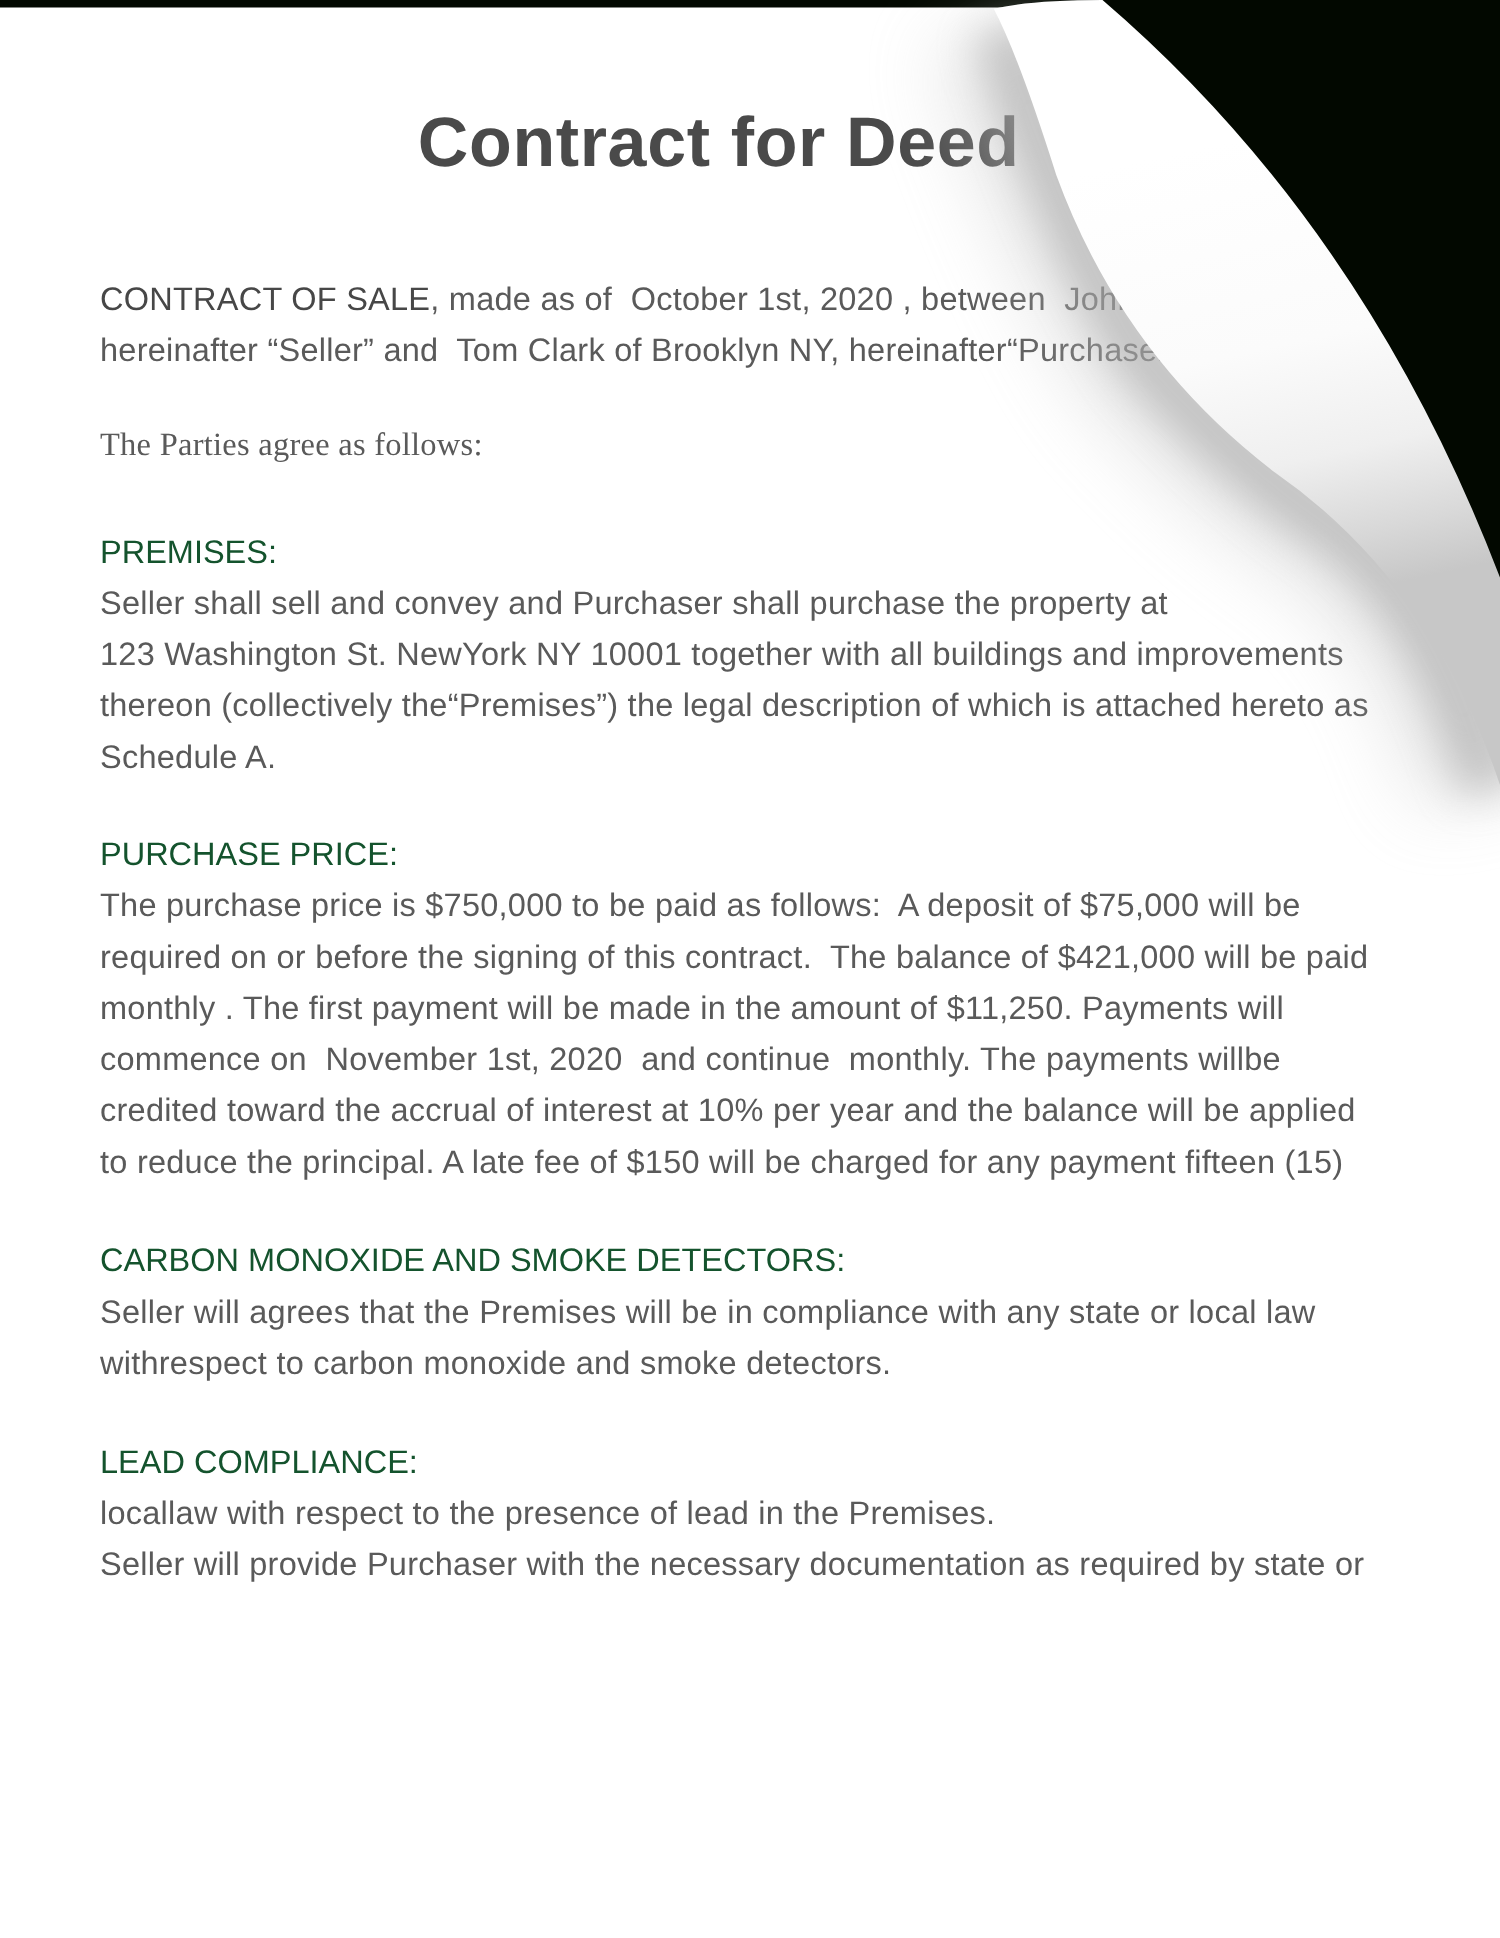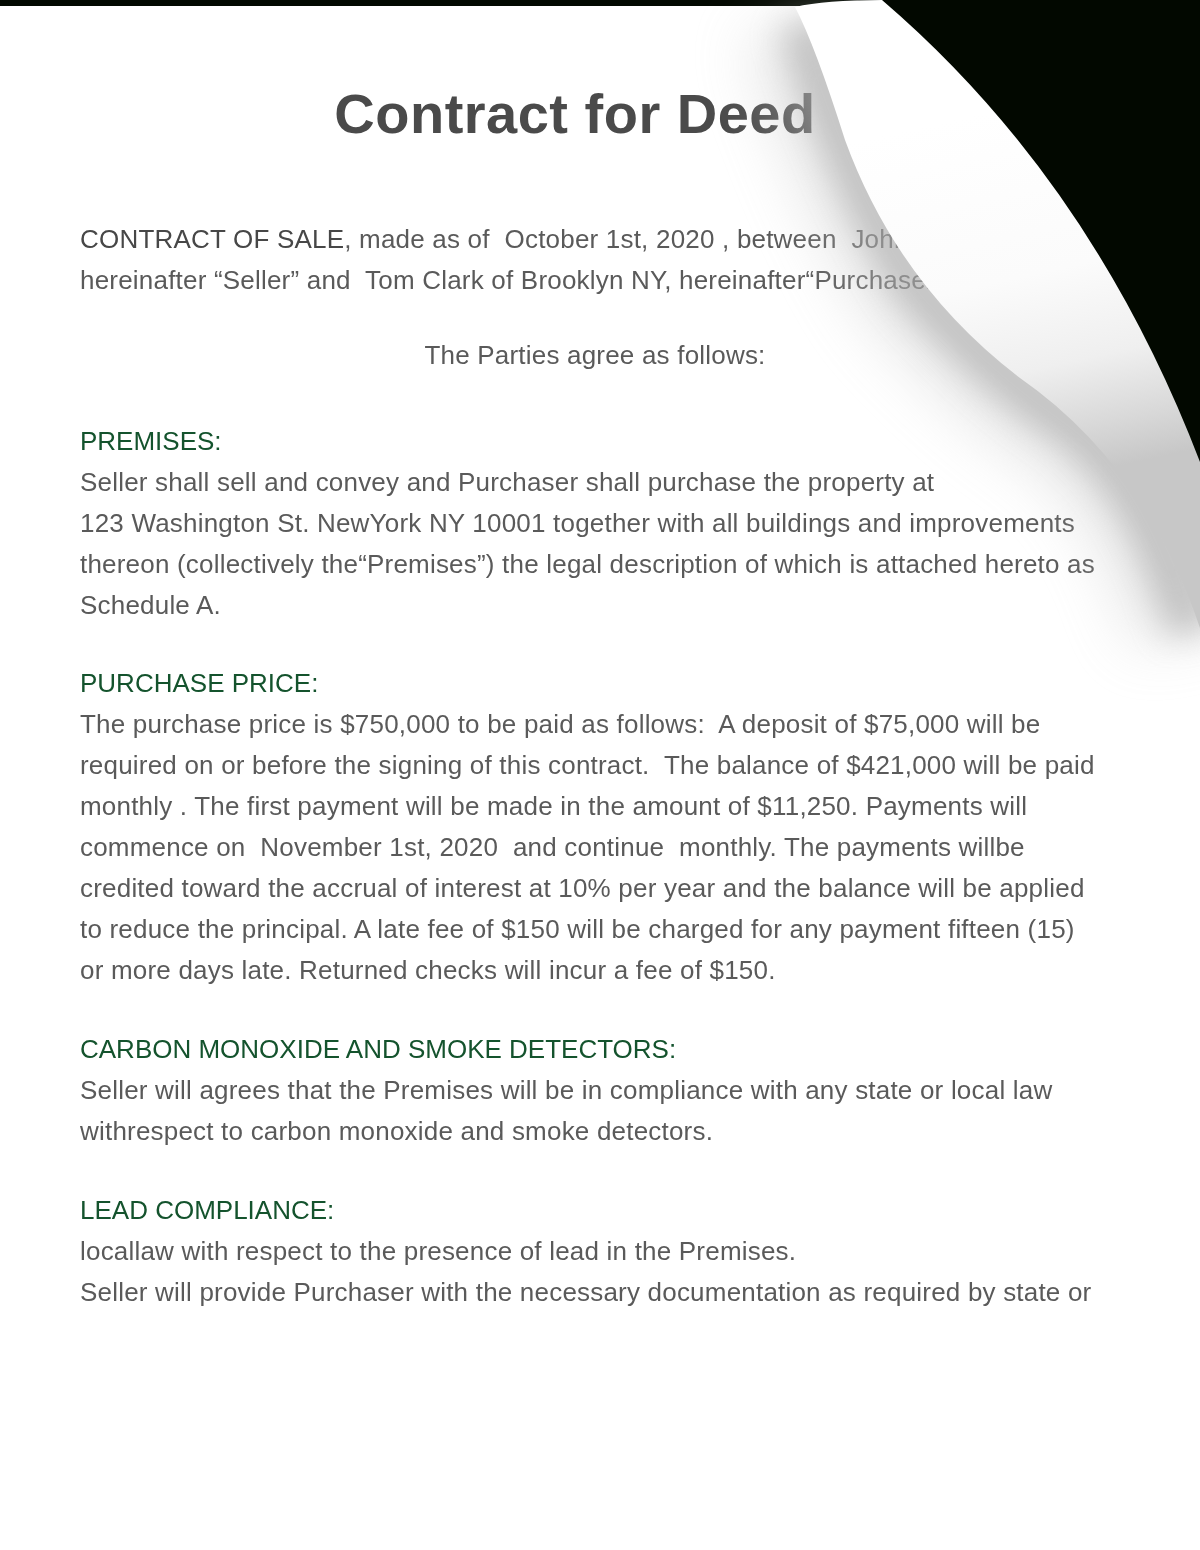--- a/index.html
+++ b/index.html
@@ -43,21 +43,22 @@
     line-height: 41px;
     color: #5a5a5a;
     white-space: pre;
     letter-spacing: 0.2px;
   }
   .bold-lead { font-weight: 400; color: #474747; }
   .intro { margin-top: 77px; }
   .parties-wrap {
     margin-top: 34px;
     width: 1030px;
-    text-align: center;
+    text-align: left;
+    font-family: Liberation Serif, serif;
   }
   .doc-heading {
     font-size: 26px;
     line-height: 41px;
     font-weight: 400;
     color: #14532d;
     white-space: pre;
     letter-spacing: 0px;
   }
   .sec-premises   { margin-top: 45px; }
@@ -102,21 +103,20 @@
     </section>
 
     <section class="sec-price">
       <div class="doc-heading">PURCHASE PRICE:</div>
       <div class="doc-line">The purchase price is $750,000 to be paid as follows:  A deposit of $75,000 will be</div>
       <div class="doc-line">required on or before the signing of this contract.  The balance of $421,000 will be paid</div>
       <div class="doc-line">monthly . The first payment will be made in the amount of $11,250. Payments will</div>
       <div class="doc-line">commence on  November 1st, 2020  and continue  monthly. The payments willbe</div>
       <div class="doc-line">credited toward the accrual of interest at 10% per year and the balance will be applied</div>
       <div class="doc-line">to reduce the principal. A late fee of $150 will be charged for any payment fifteen (15)</div>
-      <div class="doc-line">or more days late. Returned checks will incur a fee of $150.</div>
     </section>
 
 
     <section class="sec-carbon">
       <div class="doc-heading">CARBON MONOXIDE AND SMOKE DETECTORS:</div>
       <div class="doc-line">Seller will agrees that the Premises will be in compliance with any state or local law</div>
       <div class="doc-line">withrespect to carbon monoxide and smoke detectors.</div>
     </section>
 
     <section class="sec-lead">

